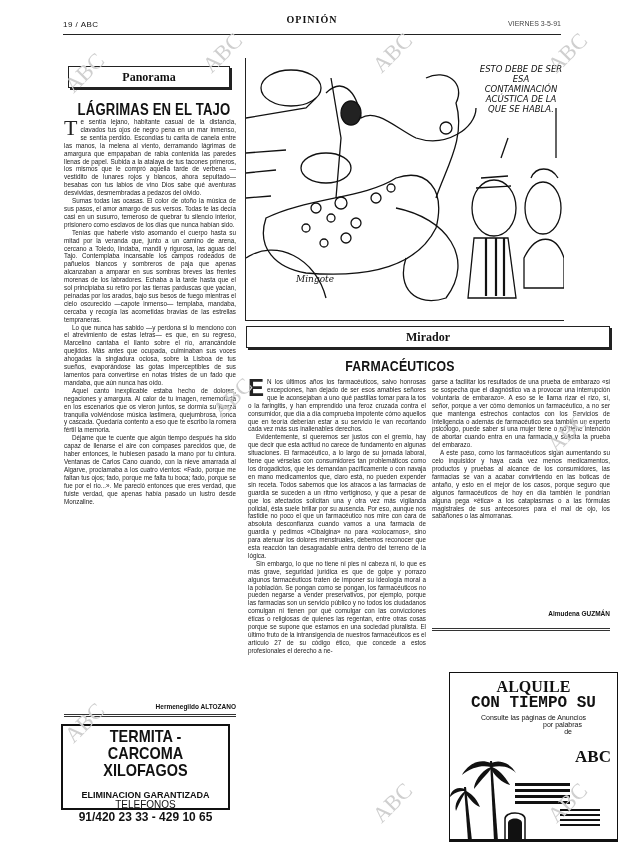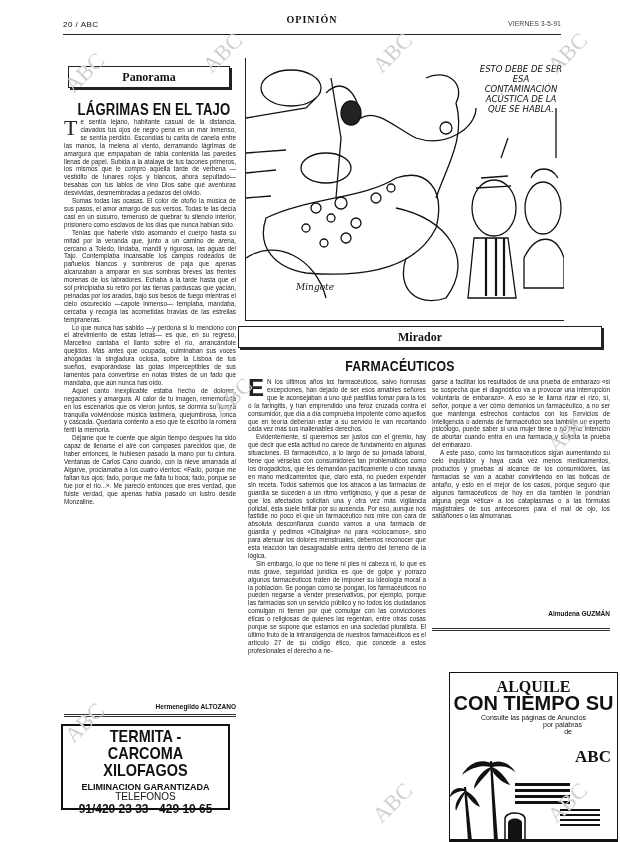--- a/index.html
+++ b/index.html
@@ -20,38 +20,38 @@
   .byline { position:absolute; font-size:6.5px; text-align:right; }
   .byline b { font-weight:bold; }
   .rule { position:absolute; border-top:1px solid #333; }
 
   .cartoon { position:absolute; left:245px; top:58px; width:318px; height:262px; border-left:1px solid #222; border-bottom:1px solid #222; }
   .bubble { position:absolute; font-family:"DejaVu Sans", sans-serif; font-size:8.5px; line-height:10px; text-align:center; color:#111; font-style:italic; }
 
   .termita { position:absolute; left:61px; top:724px; width:165px; height:82px; border:2px solid #111; text-align:center; font-weight:bold; line-height:1; }
   .termita .t1 { font-size:17px; margin-top:2px; transform:scaleX(0.85); }
   .termita .t2 { font-size:17px; transform:scaleX(0.85); }
-  .termita .t3 { font-size:9px; margin-top:4px; }
+  .termita .t3 { font-size:9px; margin-top:12px; }
   .termita .t4 { font-size:10px; font-weight:normal; }
   .termita .t5 { font-size:13px; transform:scaleX(0.92); }
 
   .alquile { position:absolute; left:449px; top:672px; width:167px; height:168px; border:1.5px solid #111; text-align:center; overflow:hidden; }
   .alquile .a1 { font-family:"Liberation Serif", serif; font-weight:bold; font-size:16px; line-height:16px; margin-top:6px; }
-  .alquile .a2 { font-family:Liberation Sans, sans-serif; font-weight:bold; font-size:20px; line-height:16px; }
+  .alquile .a2 { font-family:Liberation Mono, monospace; font-weight:bold; font-size:16px; line-height:16px; }
   .alquile .a3 { font-size:7px; margin-top:3px; }
   .alquile .a4 { font-size:7px; text-align:right; padding-right:35px; }
   .alquile .abc { position:absolute; right:6px; top:74px; font-family:"Liberation Serif", serif; font-weight:bold; font-size:17px; }
 
   .watermark { position:absolute; font-family:"Liberation Serif", serif; font-size:22px; color:#cfcfcf; transform:rotate(-45deg); pointer-events:none; }
 </style>
 </head>
 <body>
 
 <div class="header">
-  <span class="hdr-left">20 / ABC</span>
+  <span class="hdr-left">19 / ABC</span>
   <div class="hdr-center">OPINIÓN</div>
   <span class="hdr-right">VIERNES 3-5-91</span>
 </div>
 
 <div class="section-box" style="left:68px;top:66px;width:160px;height:20px;line-height:20px;">
   <span>Panorama</span>
 </div>
 <div class="headline" style="left:58px;top:101px;width:192px;font-size:16px;">LÁGRIMAS EN EL TAJO</div>
 
 <div class="col" style="left:64px;top:118px;width:172px;height:598px;overflow:hidden;">
@@ -108,24 +108,24 @@
       <path d="M262 80 L 255 100"></path>
       <path d="M310 50 L 310 100"></path>
     </g>
   </svg>
   <div class="bubble" style="left:230px;top:6px;width:90px;">
     <div>ESTO DEBE DE SER</div>
     <div>ESA CONTAMINACIÓN</div>
     <div>ACÚSTICA DE LA</div>
     <div>QUE SE HABLA.</div>
   </div>
-  <div style="position:absolute;left:50px;top:224px;font-size:9px;font-style:italic;font-family:'DejaVu Serif',serif;">Mingote</div>
+  <div style="position:absolute;left:50px;top:216px;font-size:9px;font-style:italic;font-family:'DejaVu Serif',serif;">Mingote</div>
 </div>
 
-<div class="section-box" style="left:238px;top:326px;width:362px;height:20px;line-height:20px;">
+<div class="section-box" style="left:246px;top:326px;width:362px;height:20px;line-height:20px;">
   <span>Mirador</span>
 </div>
 <div class="headline" style="left:300px;top:357px;width:200px;font-size:15px;">FARMACÉUTICOS</div>
 
 <div class="col" style="left:248px;top:378px;width:178px;height:432px;overflow:hidden;">
   <p class="first"><span class="dropcap bold">E</span><span>N los últimos años los farmacéuticos, salvo honrosas excepciones, han dejado de ser esos amables señores que le aconsejaban a uno qué pastillas tomar para la tos o la faringitis, y han emprendido una feroz cruzada contra el consumidor, que día a día comprueba impotente cómo aquellos que en teoría deberían estar a su servicio le van recortando cada vez más sus inalienables derechos.</span></p>
   <p>Evidentemente, si queremos ser justos con el gremio, hay que decir que esta actitud no carece de fundamento en algunas situaciones. El farmacéutico, a lo largo de su jornada laboral, tiene que vérselas con consumidores tan problemáticos como los drogadictos, que les demandan pacíficamente o con navaja en mano medicamentos que, claro está, no pueden expender sin receta. Todos sabemos que los atracos a las farmacias de guardia se suceden a un ritmo vertiginoso, y que a pesar de que los afectados solicitan una y otra vez más vigilancia policial, ésta suele brillar por su ausencia. Por eso, aunque nos fastidie no poco el que un farmacéutico nos mire con cara de absoluta desconfianza cuando vamos a una farmacia de guardia y pedimos «Cibalgina» no para «colocarnos», sino para atenuar los dolores menstruales, debemos reconocer que esta reacción tan desagradable entra dentro del terreno de la lógica.</p>
   <p>Sin embargo, lo que no tiene ni pies ni cabeza ni, lo que es más grave, seguridad jurídica es que de golpe y porrazo algunos farmacéuticos traten de imponer su ideología moral a la población. Se pongan como se pongan, los farmacéuticos no pueden negarse a vender preservativos, por ejemplo, porque las farmacias son un servicio público y no todos los ciudadanos comulgan ni tienen por qué comulgar con las convicciones éticas o religiosas de quienes las regentan, entre otras cosas porque se supone que estamos en una sociedad pluralista. El último fruto de la intransigencia de nuestros farmacéuticos es el artículo 27 de su código ético, que concede a estos profesionales el derecho a ne-</p>
 </div>
 

